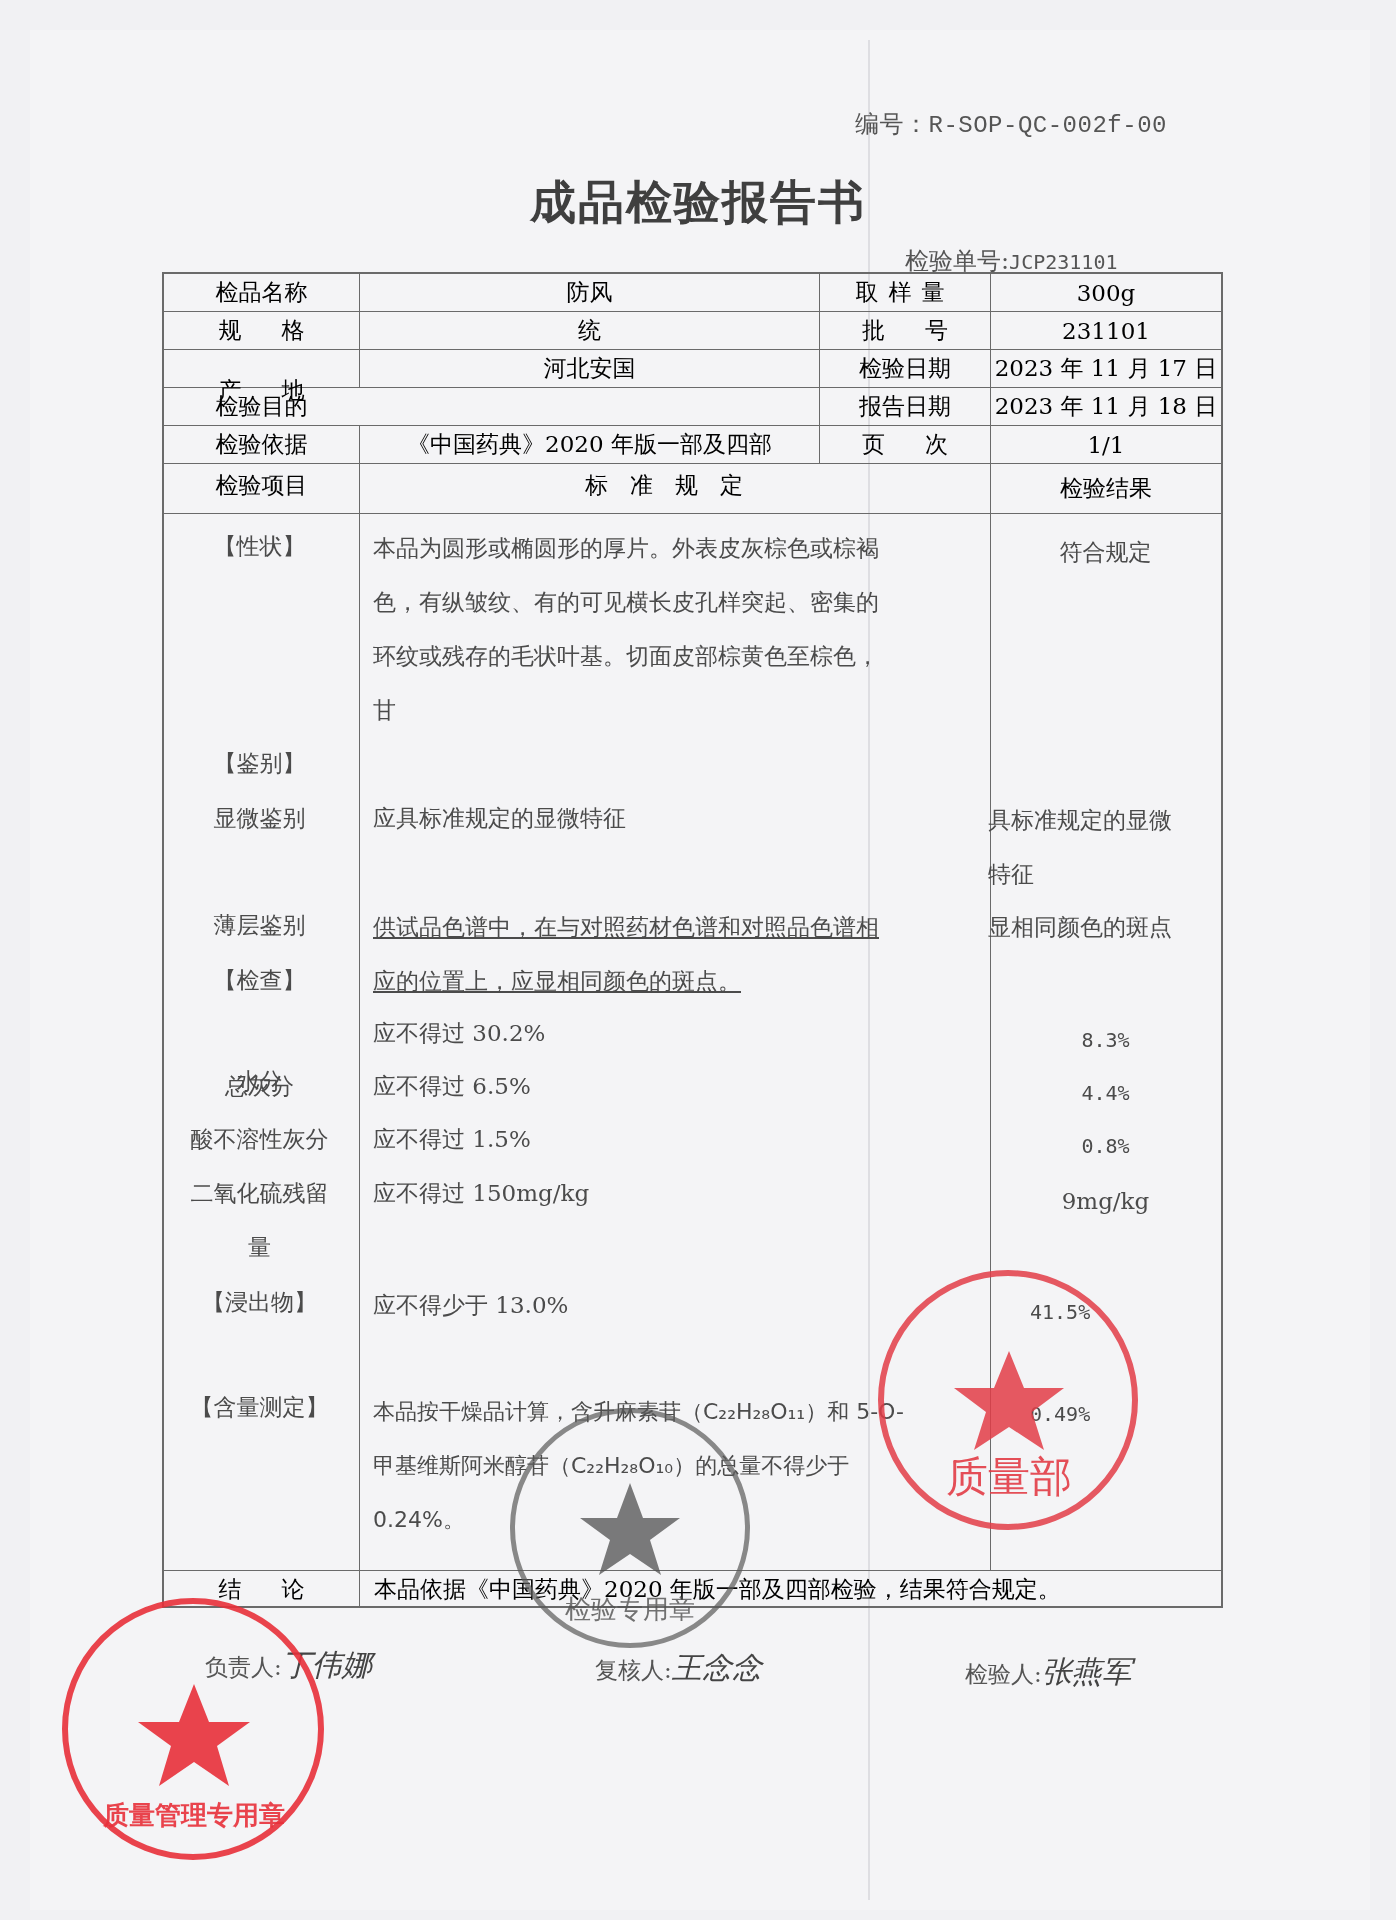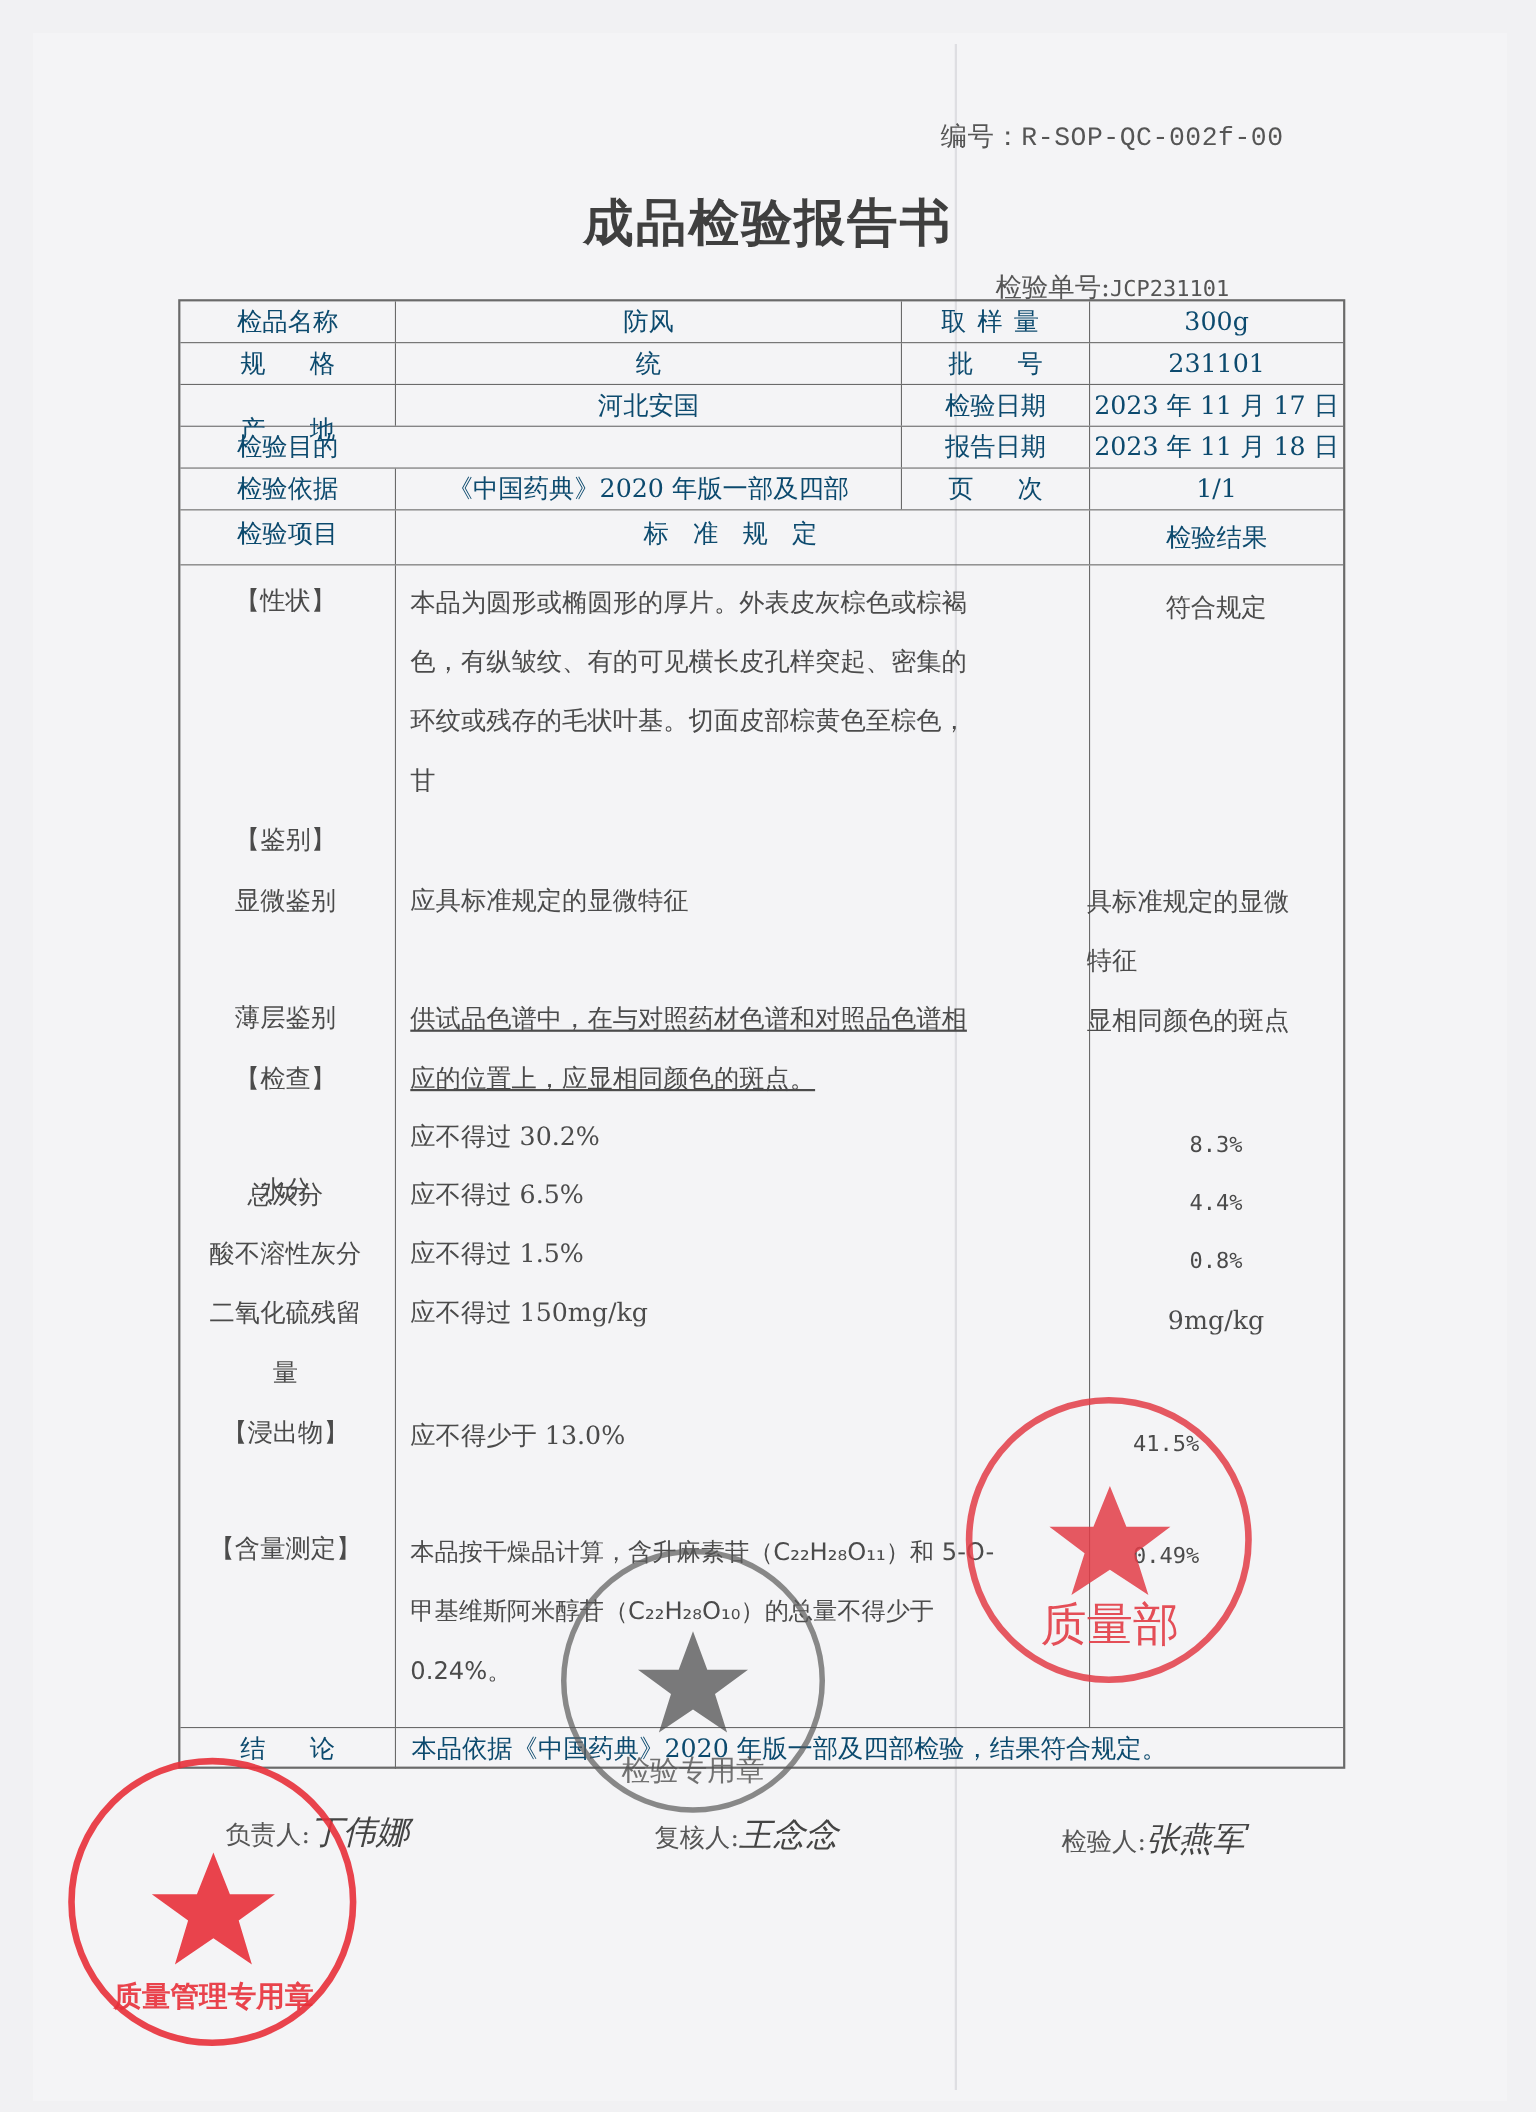--- a/index.html
+++ b/index.html
@@ -14,21 +14,21 @@
     background:#f4f4f6;
   }
   .fold { position:absolute; left:868px; top:40px; width:2px; height:1860px; background:rgba(180,180,190,0.35); }
   .abs { position:absolute; }
   .docno { left:855px; top:108px; font-size:24px; letter-spacing:0.5px; font-family:Liberation Mono, monospace; color:#555; }
   .title { left:0; width:1396px; top:172px; text-align:center; font-size:46px; font-weight:bold; color:#3f3f3f; letter-spacing:2px; font-family:"DejaVu Sans","Liberation Sans",sans-serif; }
   .serial { left:905px; top:245px; font-size:24px; color:#555; }
 
   .tbl { position:absolute; left:162px; top:272px; width:1061px; border:2px solid #6a6a6a; box-sizing:border-box; }
   .row { position:absolute; left:0; box-sizing:border-box; border-bottom:1.5px solid #6a6a6a; width:1057px; }
-  .cell { position:absolute; top:0; height:100%; box-sizing:border-box; display:flex; align-items:center; justify-content:center; font-size:23px; color:#0c4a6e; }
+  .cell { position:absolute; top:0; height:100%; box-sizing:border-box; display:flex; align-items:center; justify-content:center; font-size:23px; color:#000000; }
   .vl { border-left:1.5px solid #6a6a6a; }
 
   .body-text { position:absolute; font-size:23px; color:#4b4b4b; line-height:54px; }
   .lbl { position:absolute; font-size:23px; color:#4b4b4b; text-align:center; width:195px; }
   .res { position:absolute; font-size:23px; color:#4b4b4b; }
   .mono { font-family:"DejaVu Sans Mono","Liberation Mono",monospace; font-size:20px; }
 
   .stamp { position:absolute; border-radius:50%; box-sizing:border-box; }
   .stamp-red { border:6px solid rgba(226,60,70,0.85); }
   .stamp-gray { border:5px solid rgba(90,90,90,0.7); }

